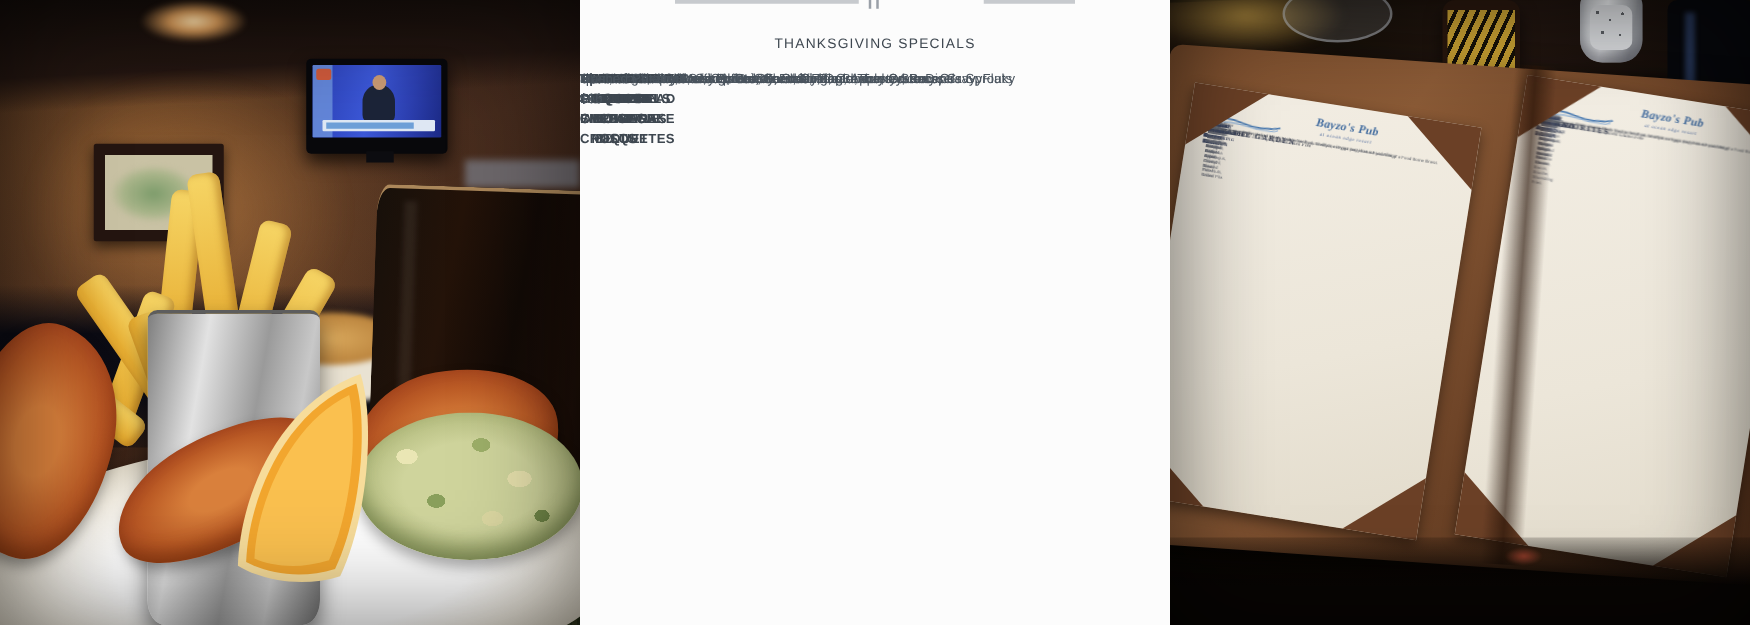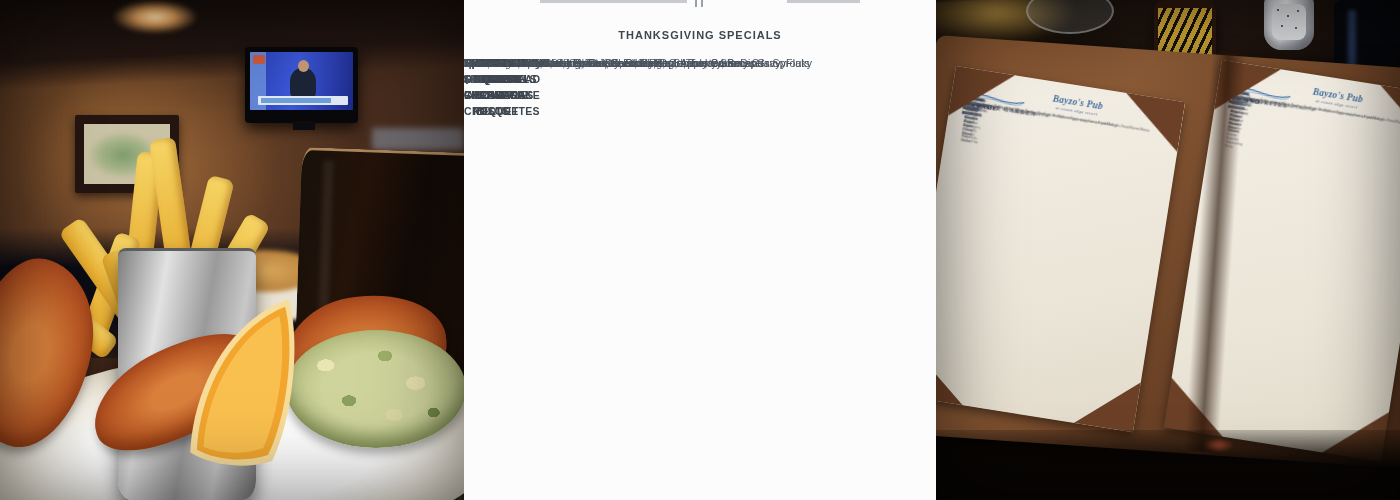--- a/index.html
+++ b/index.html
@@ -89,21 +89,21 @@
   
   .specials{left:464px;top:0;width:472px;height:500px;background:#fcfcfc;overflow:hidden;
       color:#3e4750;text-align:center;}
   .specials .inner{position:absolute;left:0;top:0;width:472px;padding-top:27px;}
   .specials .inner > div{position:static;}
   .sliver-bar{height:3px;background:#b9bdc2;opacity:.8;}
   .sliver-bar.b1{left:76px;top:0;width:147px;}
   .sliver-bar.b2{left:323px;top:0;width:73px;}
   .sliver-pipe{left:231px;top:0;width:2px;height:7px;background:#9aa0a8;}
   .sliver-pipe.p2{left:237px;}
-  .sp-head{font-weight:bold;font-size:11px;line-height:16px;letter-spacing:1px;margin:0 0 12px;}
+  .sp-head{font-weight:normal;font-size:11px;line-height:16px;letter-spacing:1px;margin:0 0 12px;}
   .sp-item{margin:0 0 12px;}
   .sp-line{font-size:10.5px;line-height:16px;letter-spacing:.3px;}
   .sp-name{font-weight:bold;}
   .sp-price{font-weight:normal;color:#4a545e;}
   .sp-desc{font-size:10.5px;line-height:16px;color:#4a545e;letter-spacing:.2px;}
 
   
   .photo-right{left:936px;top:0;width:464px;height:500px;overflow:hidden;background:#0d0906;}
   .tabletop{left:-10px;top:-6px;width:490px;height:84px;transform:rotate(-2deg);
       background:linear-gradient(100deg,#2a1c10 0%,#171009 30%,#241711 55%,#0f0a07 100%);

